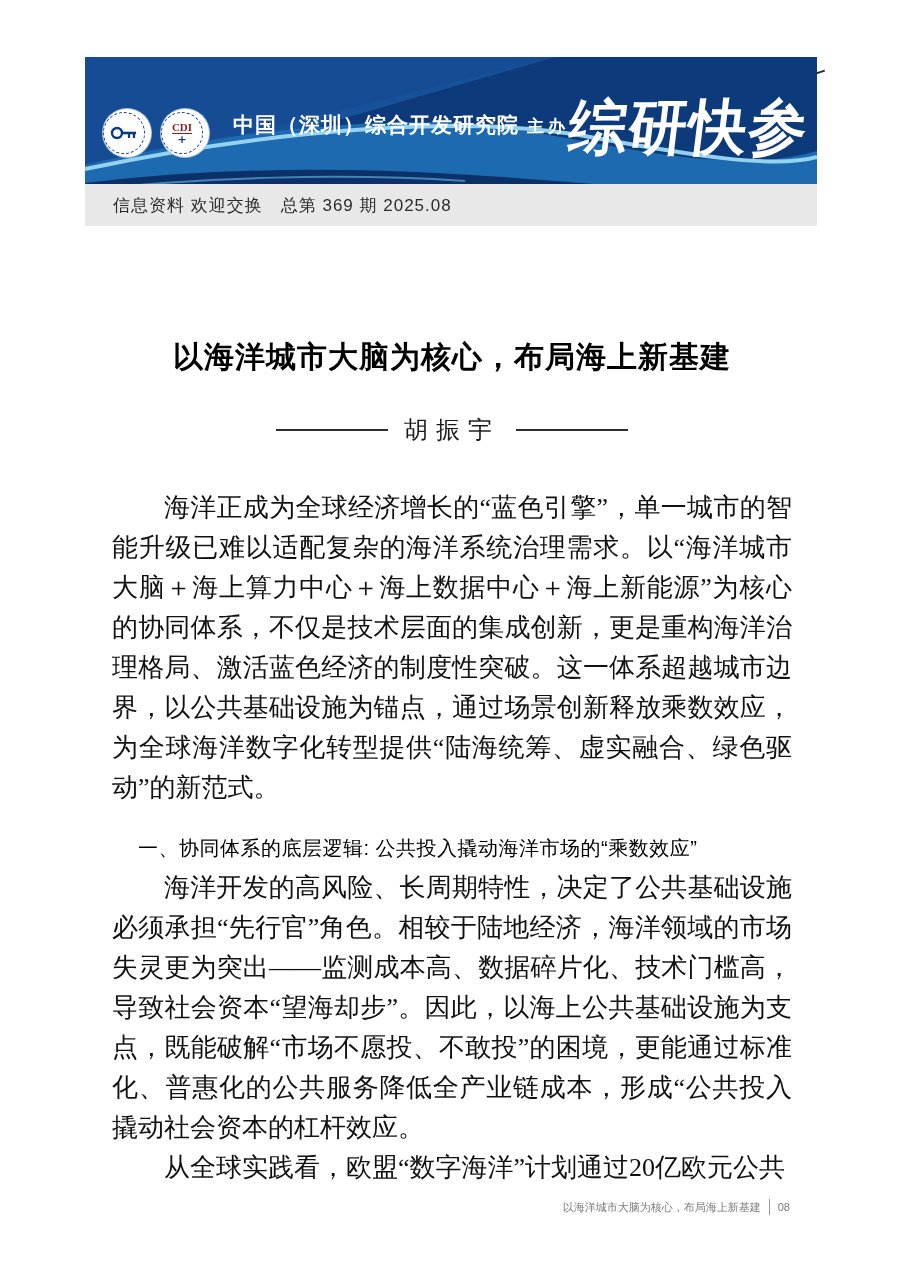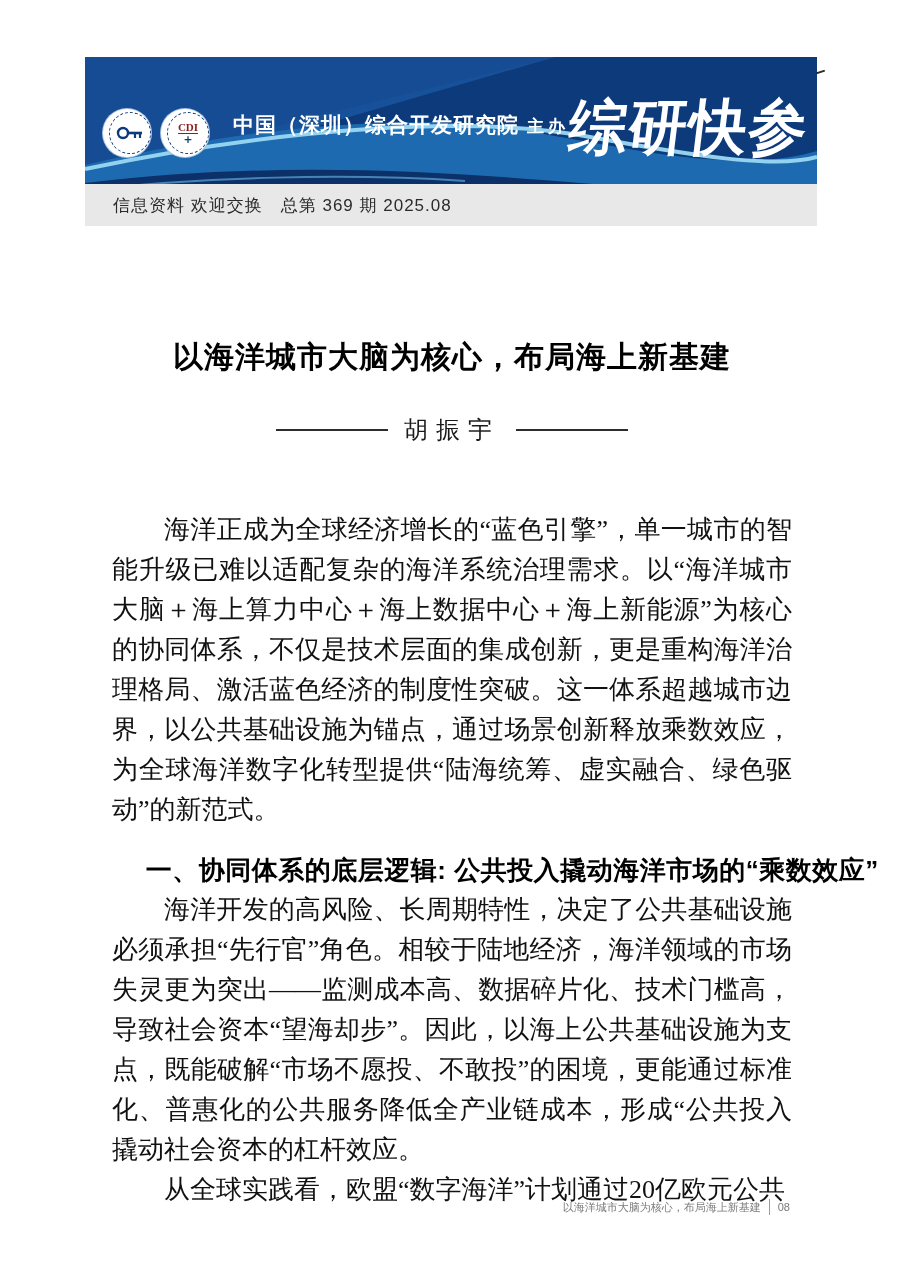--- a/index.html
+++ b/index.html
@@ -6,21 +6,21 @@
   .page{
     position:relative;width:902px;height:1269px;background:#ffffff;overflow:hidden;
     font-family:"Liberation Serif","DejaVu Serif",serif;color:#1a1a1a;
   }
   
   .banner{position:absolute;left:85px;top:57px;width:732px;height:141px;overflow:hidden;}
   .banner svg.bg{position:absolute;left:0;top:0;width:100%;height:100%;}
   .banner-content{position:absolute;left:0;top:0;width:100%;height:100%;}
   .logo-row{position:absolute;left:18px;top:52px;display:flex;gap:10px;align-items:center;}
   .logo-badge{width:48px;height:48px;border-radius:50%;background:#ffffff;
-    display:flex;align-items:center;justify-content:flex-end;box-shadow:0 0 0 1px #a9c4e4;}
+    display:flex;align-items:center;justify-content:flex-start;box-shadow:0 0 0 1px #a9c4e4;}
   .logo-inner{width:40px;height:40px;border-radius:50%;border:1.5px dashed #0d3a7a;
     display:flex;flex-direction:column;align-items:center;justify-content:center;}
   .cdi-text{font-family:"Liberation Serif",serif;font-weight:bold;font-size:11px;color:#8c1f1f;
     border-bottom:1px solid #8c1f1f;line-height:11px;}
   .cdi-plus{font-family:"Liberation Sans",sans-serif;color:#0d3a7a;font-size:12px;font-weight:bold;line-height:10px;}
   .org-block{position:absolute;left:148px;top:46px;color:#ffffff;
     font-family:"Liberation Sans","DejaVu Sans",sans-serif;}
   .org-tagline{font-size:16px;font-weight:bold;letter-spacing:2px;}
   .org-name{font-size:21px;font-weight:bold;margin-top:8px;letter-spacing:1px;white-space:nowrap;}
   .org-suffix{font-size:17px;font-weight:bold;margin-left:8px;letter-spacing:4px;}
@@ -35,25 +35,25 @@
     display:flex;align-items:center;}
   .infobar-text{font-family:"Liberation Sans","DejaVu Sans",sans-serif;
     font-size:17px;color:#2b2b2b;letter-spacing:1px;padding-left:28px;}
   
   .article{position:absolute;left:112px;top:337px;width:680px;}
   .doc-title{margin:0;text-align:center;font-size:30px;font-weight:bold;color:#000;
     font-family:"Liberation Serif","DejaVu Serif",serif;letter-spacing:1px;}
   .author-row{margin-top:36px;display:flex;align-items:center;justify-content:center;gap:16px;font-family:Liberation Mono, monospace;}
   .author-rule{width:112px;height:2px;background:#2d2d2d;}
   .author-name{font-size:24px;letter-spacing:8px;color:#1a1a1a;}
-  .body-text{margin-top:64px;}
+  .body-text{margin-top:42px;}
   .body-text p{margin:0;font-size:26px;line-height:40px;text-align:justify;
     text-indent:2em;color:#111;}
   .section-heading{margin:20px 0 0 0;font-family:"Liberation Sans","DejaVu Sans",sans-serif;
-    font-size:26px;font-weight:bold;line-height:40px;color:#000;text-indent:1.3em;
+    font-size:20px;font-weight:normal;line-height:40px;color:#000;text-indent:1.3em;
     letter-spacing:0.5px;white-space:nowrap;}
   
   .footer{position:absolute;right:112px;top:1199px;display:flex;align-items:center;gap:8px;
     font-family:"Liberation Sans","DejaVu Sans",sans-serif;font-size:11px;color:#7a7a7a;}
   .footer-sep{width:1px;height:16px;background:#9a9a9a;}
 </style>
 </head>
 <body>
 
 <div class="page">

